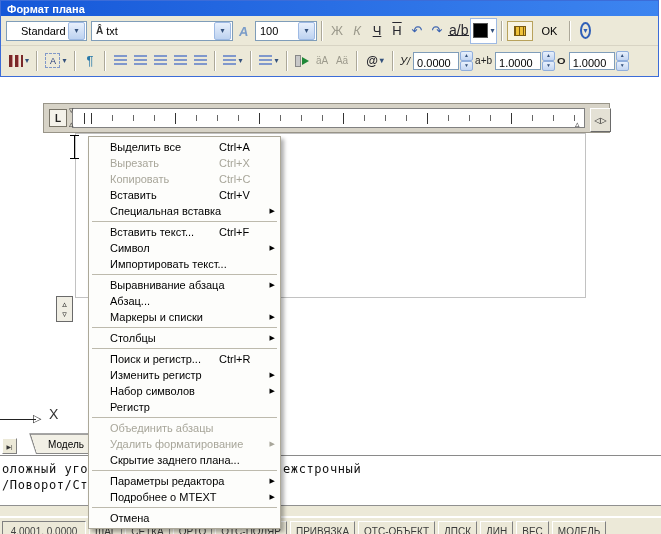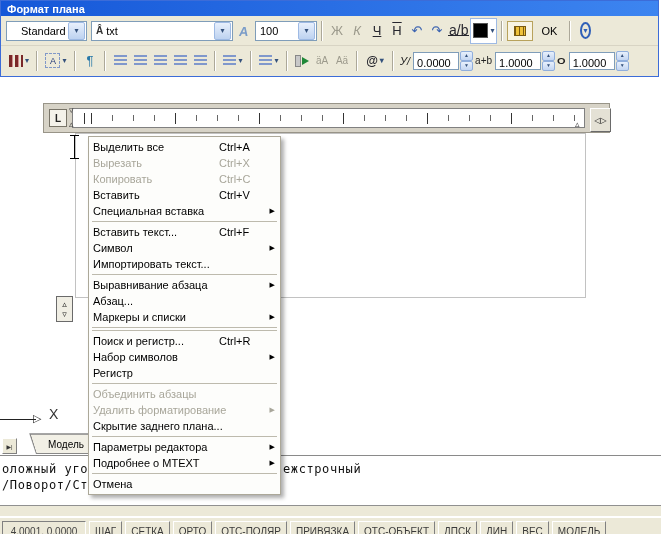--- a/index.html
+++ b/index.html
@@ -86,21 +86,21 @@
       linear-gradient(#000,#000) top center/9px 1px no-repeat,
       linear-gradient(#000,#000) center/1px 100% no-repeat,
       linear-gradient(#000,#000) bottom center/9px 1px no-repeat;}
   .vgrip{position:absolute;left:56px;top:296px;width:17px;height:26px;
     border:1px solid #6A6A6A;background:#F0EEE4;display:flex;flex-direction:column;
     align-items:center;justify-content:center;font-size:9px;line-height:10px;color:#222;z-index:2;box-sizing:border-box}
   
   .menu{position:absolute;left:88px;top:136px;width:193px;background:#FDFDFB;
     border:1px solid #ACA899;box-shadow:3px 3px 4px rgba(0,0,0,.32);z-index:20;
     padding:2px 1px;box-sizing:border-box}
-  .mi{display:flex;align-items:center;height:16px;padding:0 4px 0 3px;font-size:11px;color:#000}
+  .mi{display:flex;align-items:center;height:16px;padding:0 4px 0 20px;font-size:11px;color:#000}
   .mi.disabled{color:#A8A69A}
   .mi.separator{height:1px;background:#BDBAAD;margin:2px 2px;padding:0;overflow:hidden}
   .mi .lbl{flex:0 0 auto;white-space:nowrap}
   .mi .sc{margin-left:auto;width:46px;font-size:11px;white-space:nowrap}
   .mi .ar{width:10px;text-align:right;font-size:7px}
   
   .ucs-line{position:absolute;left:0;top:419px;width:36px;height:1px;background:#222;z-index:2}
   .ucs-head{position:absolute;left:33px;top:412px;font-size:11px;color:#222;z-index:2}
   .ucs-x{position:absolute;left:49px;top:406px;font-size:14px;color:#333;z-index:2}
   .tabbar{position:absolute;left:0;top:437px;width:661px;height:18px;z-index:3}
@@ -349,33 +349,43 @@
       <span class="sc"></span>
       <span class="ar">▶</span>
     </div>
 
     <div class="mi separator">
       <span class="lbl"></span>
       <span class="sc"></span>
       <span class="ar"></span>
     </div>
 
+    <div class="mi">
+      <span class="lbl">Столбцы</span>
+      <span class="sc"></span>
+      <span class="ar">▶</span>
+    </div>
 
     <div class="mi separator">
       <span class="lbl"></span>
       <span class="sc"></span>
       <span class="ar"></span>
     </div>
 
     <div class="mi">
       <span class="lbl">Поиск и регистр...</span>
       <span class="sc">Ctrl+R</span>
       <span class="ar"></span>
     </div>
 
+    <div class="mi">
+      <span class="lbl">Изменить регистр</span>
+      <span class="sc"></span>
+      <span class="ar">▶</span>
+    </div>
 
     <div class="mi">
       <span class="lbl">Набор символов</span>
       <span class="sc"></span>
       <span class="ar">▶</span>
     </div>
 
     <div class="mi">
       <span class="lbl">Регистр</span>
       <span class="sc"></span>

